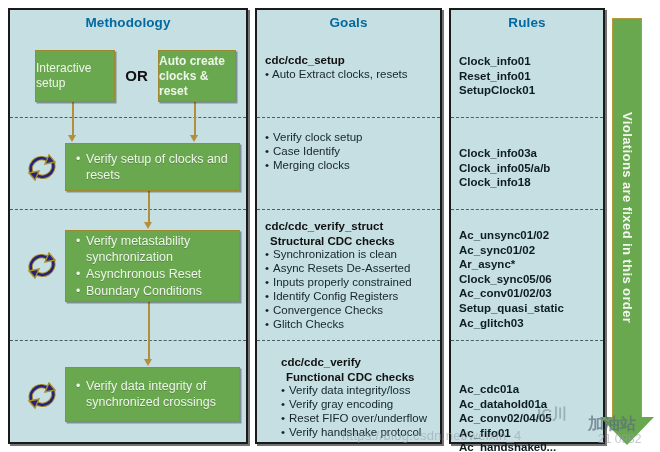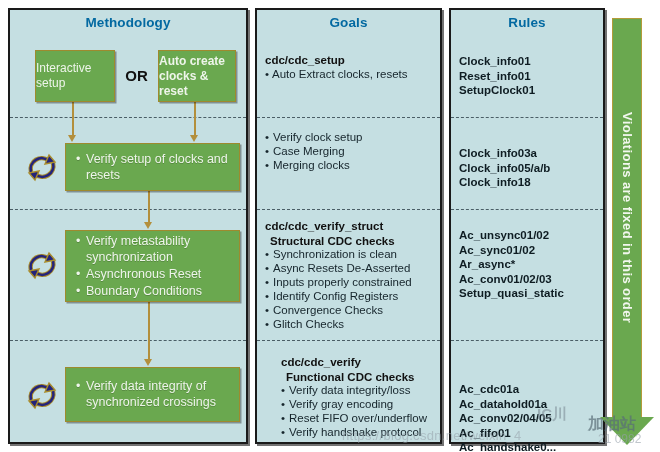--- a/index.html
+++ b/index.html
@@ -257,21 +257,21 @@
     <div class="section" style="top:38px;">
       <div class="sec-head">cdc/cdc_setup</div>
       <ul class="sec-list tight">
           <li>Auto Extract clocks, resets</li>
         </ul>
     </div>
 
     <div class="section" style="top:115px;">
       <ul class="sec-list">
           <li>Verify clock setup</li>
-          <li>Case Merging</li>
+          <li>Case Identify</li>
           <li>Merging clocks</li>
         </ul>
     </div>
 
     <div class="section" style="top:204px;">
       <div class="sec-head">cdc/cdc_verify_struct</div>
       <div class="sec-sub">Structural CDC checks</div>
       <ul class="sec-list">
           <li>Synchronization is clean</li>
           <li>Async Resets De-Asserted</li>
@@ -313,22 +313,24 @@
           <li>Clock_info03a</li>
           <li>Clock_info05/a/b</li>
           <li>Clock_info18</li>
         </ul>
     </div>
     <div class="section" style="top:212px;">
       <ul class="rule-list">
           <li>Ac_unsync01/02</li>
           <li>Ac_sync01/02</li>
           <li>Ar_async*</li>
+          <li>Clock_sync05/06</li>
           <li>Ac_conv01/02/03</li>
           <li>Setup_quasi_static</li>
+          <li>Ac_glitch03</li>
         </ul>
     </div>
     <div class="section" style="top:366px;">
       <ul class="rule-list">
           <li>Ac_cdc01a</li>
           <li>Ac_datahold01a</li>
           <li>Ac_conv02/04/05</li>
           <li>Ac_fifo01</li>
           <li>Ac_handshake0...</li>
         </ul>

